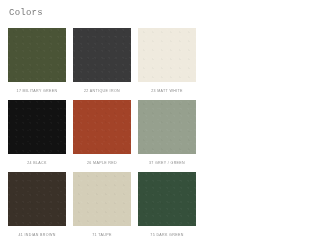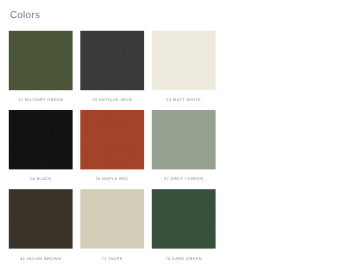--- a/index.html
+++ b/index.html
@@ -22,20 +22,21 @@
   }
   .page-title {
     position: absolute;
     left: 9px;
     top: 8px;
     font-size: 9px;
     font-weight: 400;
     letter-spacing: 0.25px;
     color: #7a7a7a;
     line-height: 11px;
+    font-family: Liberation Mono, monospace;
   }
   .swatch-grid {
     position: absolute;
     left: 8px;
     top: 28px;
     width: 190px;
     display: grid;
     grid-template-columns: repeat(3, 58px);
     grid-column-gap: 7px;
     grid-row-gap: 4px;

